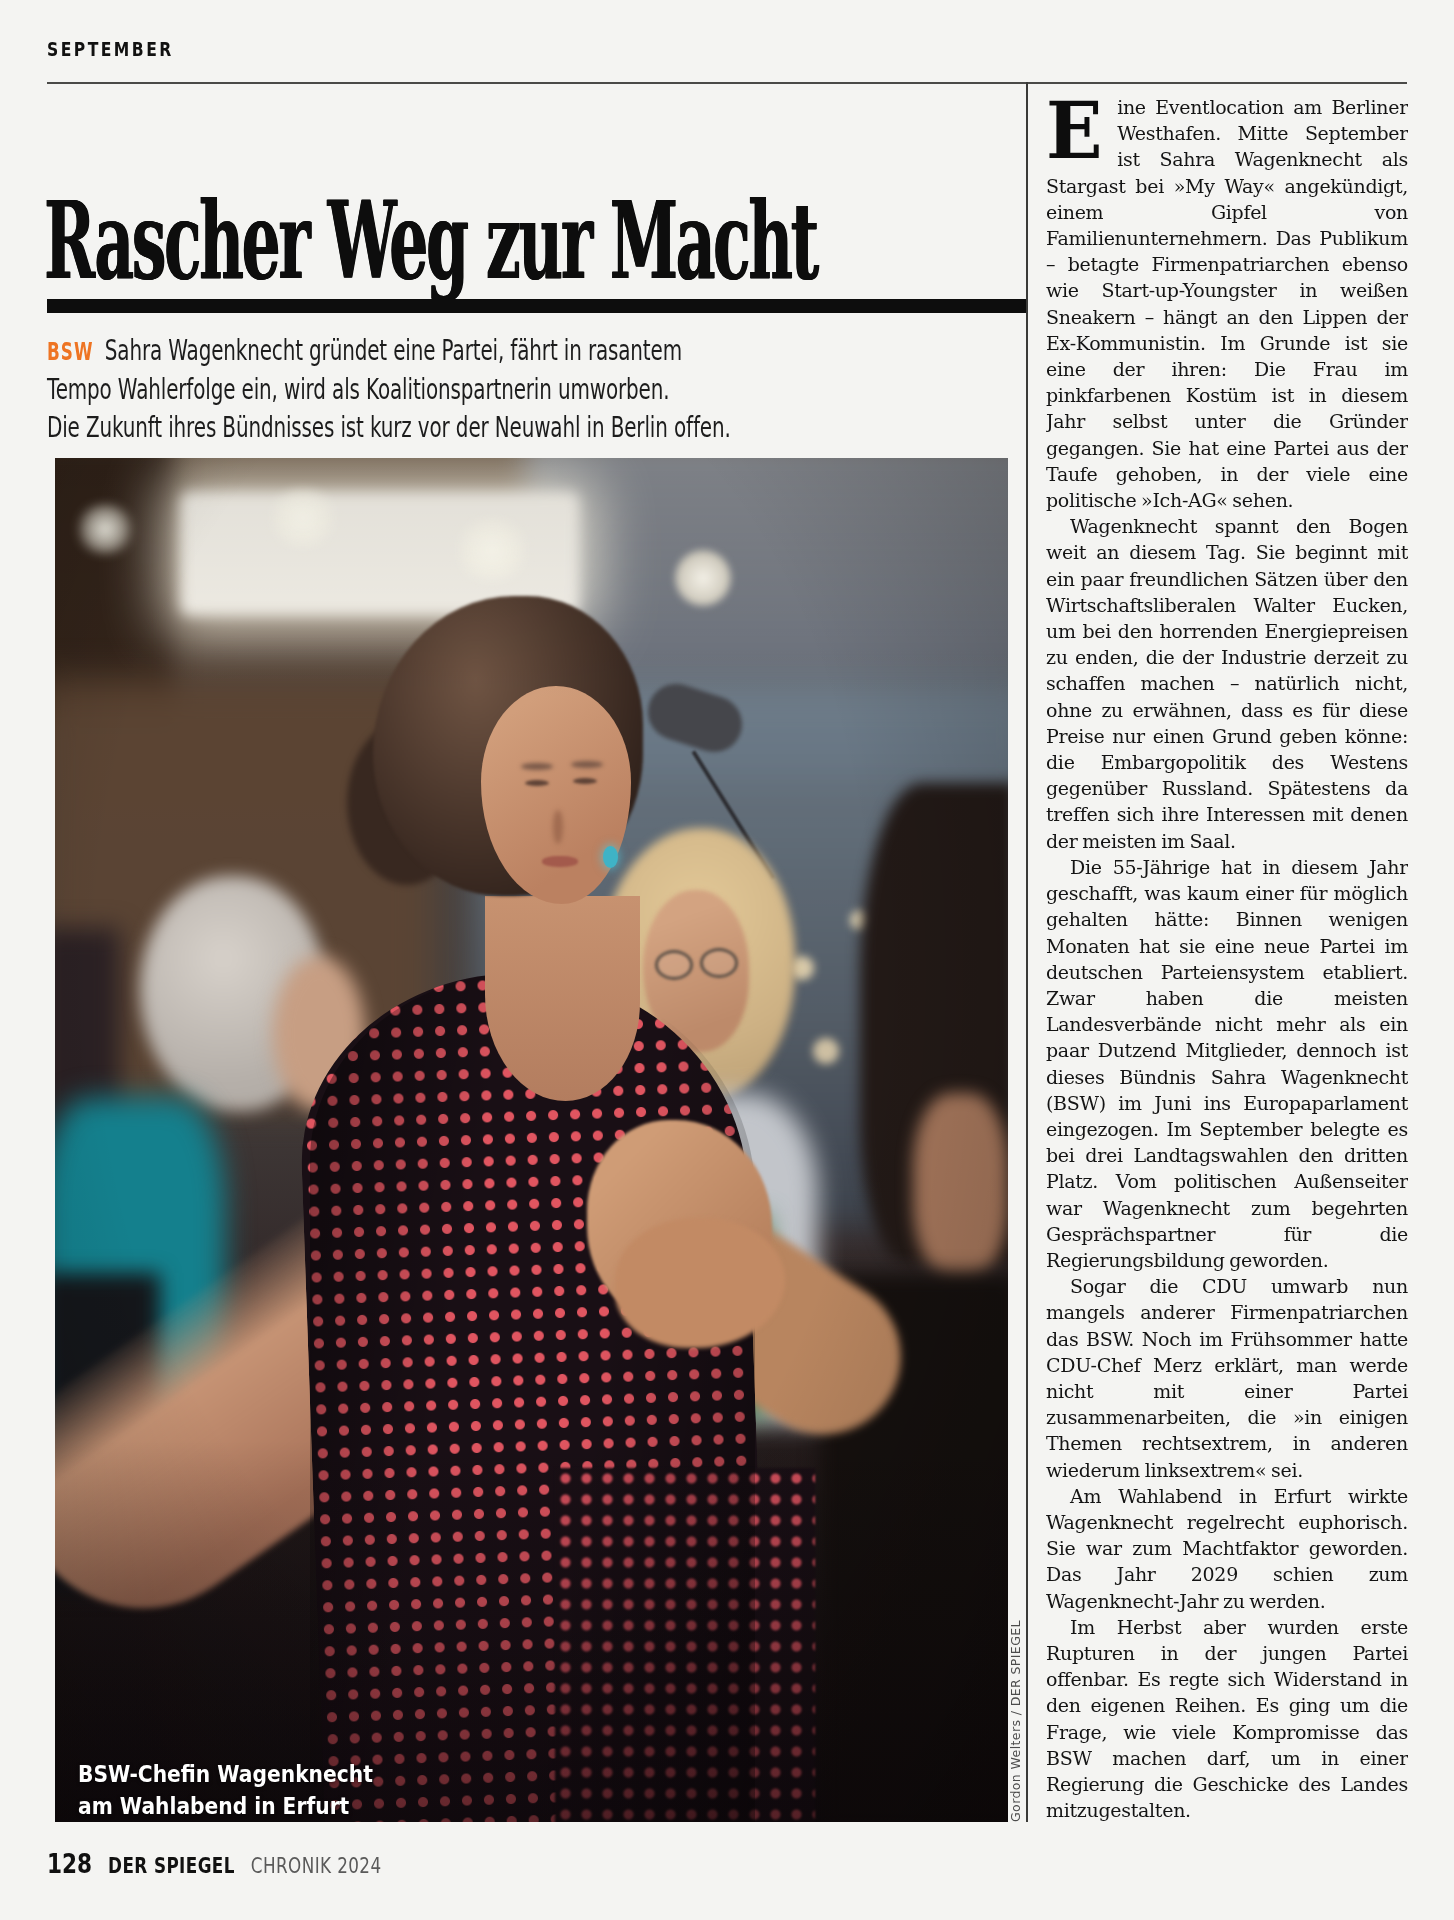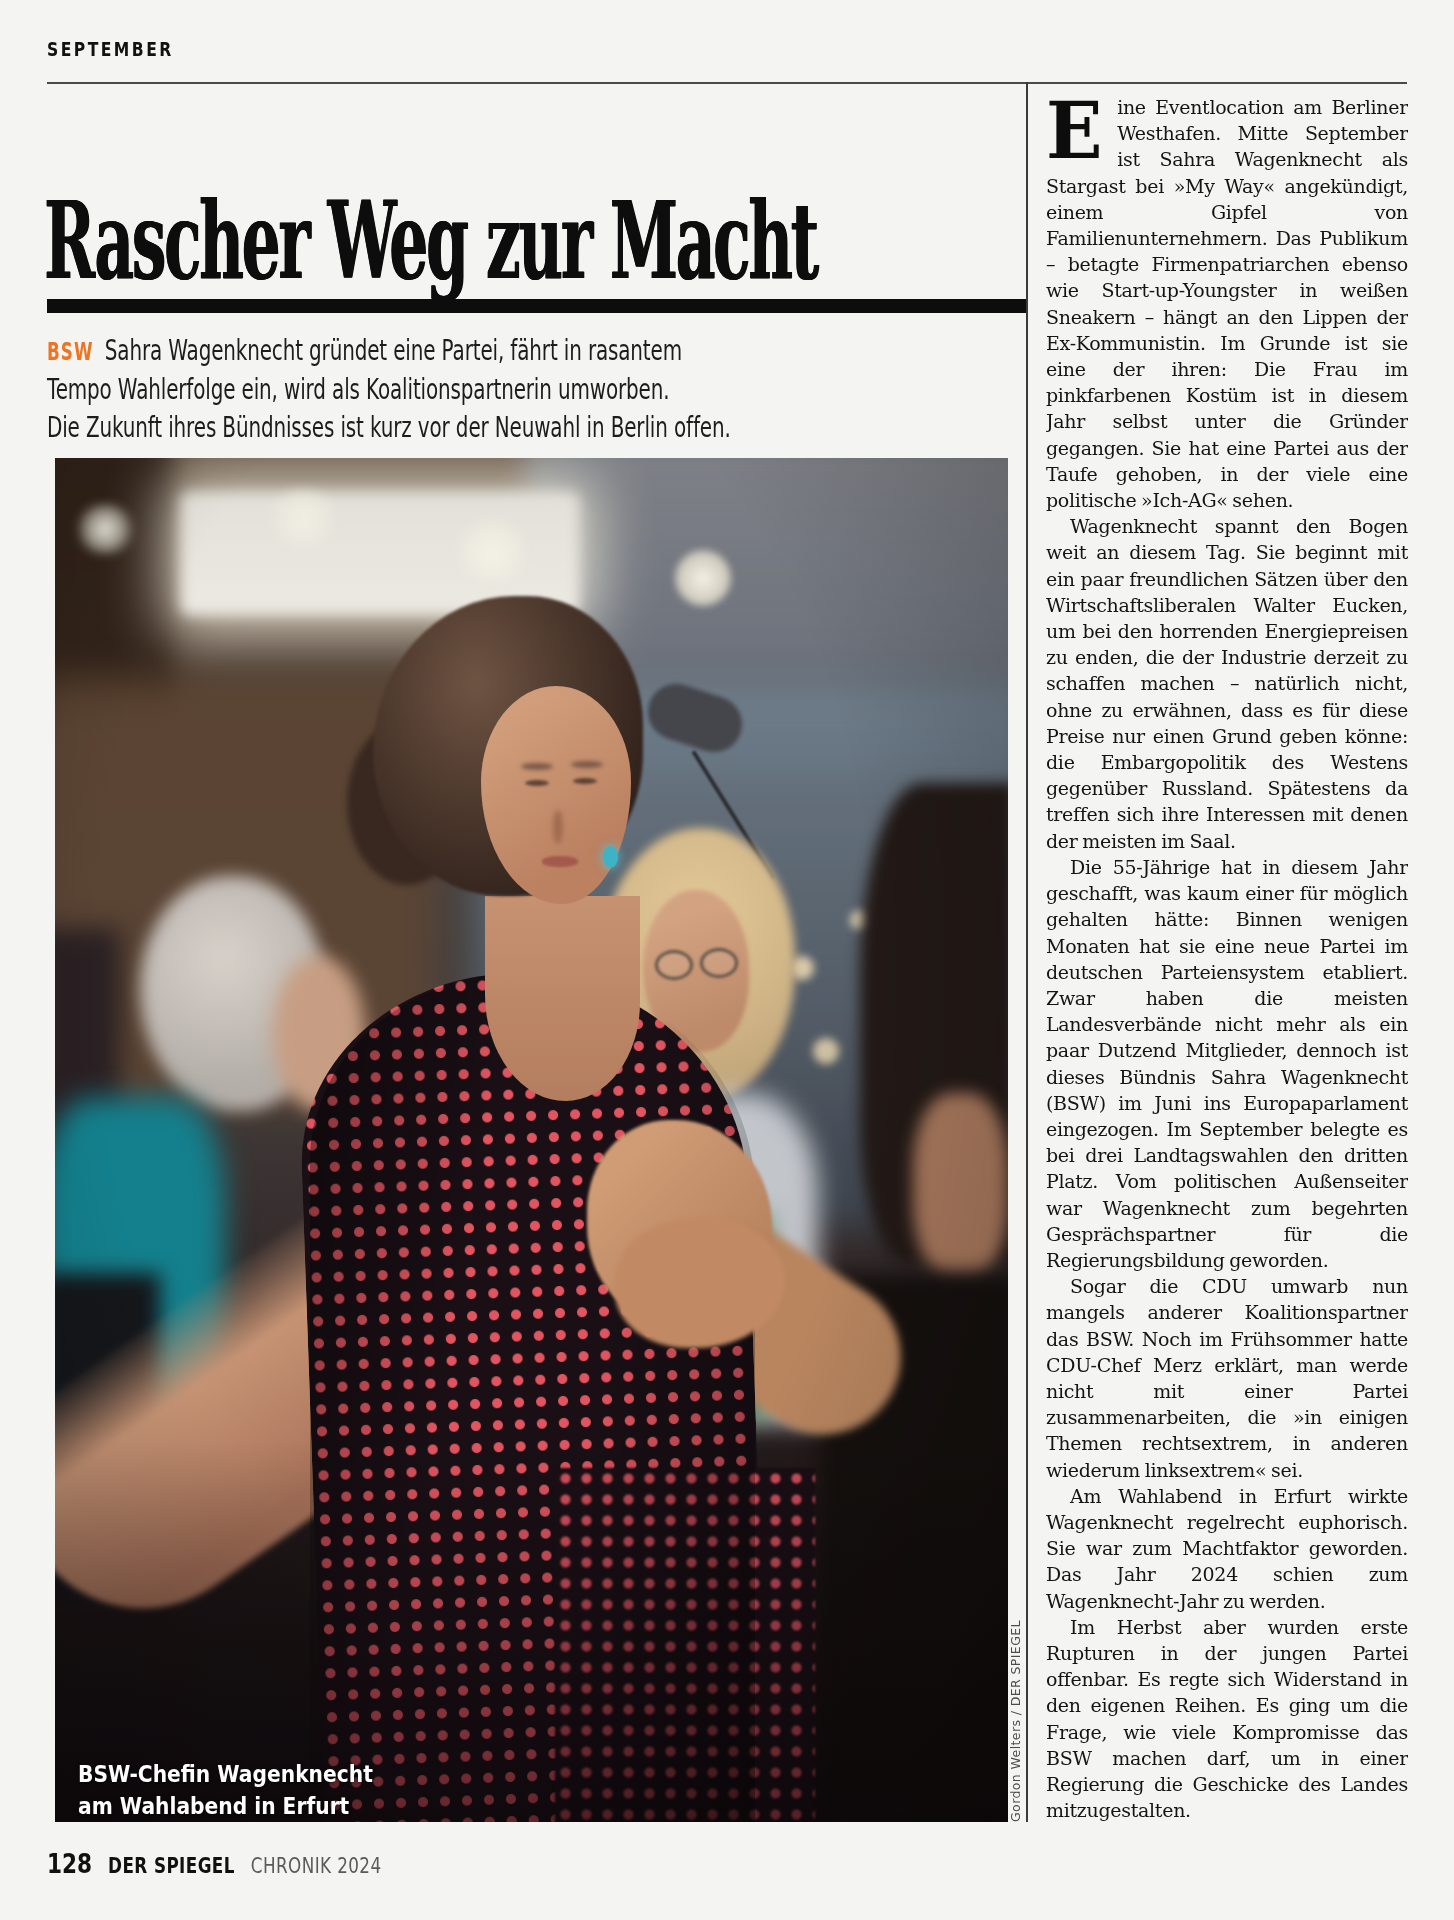--- a/index.html
+++ b/index.html
@@ -272,22 +272,22 @@
   </div>
 
   <div class="photo-credit">Gordon Welters / DER SPIEGEL</div>
 
   <div class="col-divider"></div>
 
   <div class="article-col">
     <p class="first"><span class="dropcap">E</span><span>ine Eventlocation am Berliner Westhafen. Mitte September ist Sahra Wagenknecht als Stargast bei »My Way« angekündigt, einem Gipfel von Familienunternehmern. Das Publikum – betagte Firmenpatriarchen ebenso wie Start-up-Youngster in weißen Sneakern – hängt an den Lippen der Ex-Kommunistin. Im Grunde ist sie eine der ihren: Die Frau im pinkfarbenen Kostüm ist in diesem Jahr selbst unter die Gründer gegangen. Sie hat eine Partei aus der Taufe gehoben, in der viele eine politische »Ich-AG« sehen.</span></p>
     <p>Wagenknecht spannt den Bogen weit an diesem Tag. Sie beginnt mit ein paar freundlichen Sätzen über den Wirtschaftsliberalen Walter Eucken, um bei den horrenden Energiepreisen zu enden, die der Industrie derzeit zu schaffen machen – natürlich nicht, ohne zu erwähnen, dass es für diese Preise nur einen Grund geben könne: die Embargopolitik des Westens gegenüber Russland. Spätestens da treffen sich ihre Interessen mit denen der meisten im Saal.</p>
     <p>Die 55-Jährige hat in diesem Jahr geschafft, was kaum einer für möglich gehalten hätte: Binnen wenigen Monaten hat sie eine neue Partei im deutschen Parteiensystem etabliert. Zwar haben die meisten Landesverbände nicht mehr als ein paar Dutzend Mitglieder, dennoch ist dieses Bündnis Sahra Wagenknecht (BSW) im Juni ins Europaparlament eingezogen. Im September belegte es bei drei Landtagswahlen den dritten Platz. Vom politischen Außenseiter war Wagenknecht zum begehrten Gesprächspartner für die Regierungsbildung geworden.</p>
-    <p>Sogar die CDU umwarb nun mangels anderer Koalitionspartner das BSW. Noch im Frühsommer hatte CDU-Chef Merz erklärt, man werde nicht mit einer Partei zusammenarbeiten, die »in einigen Themen rechtsextrem, in anderen wiederum linksextrem« sei.</p>
-    <p>Am Wahlabend in Erfurt wirkte Wagenknecht regelrecht euphorisch. Sie war zum Machtfaktor geworden. Das Jahr 2024 schien zum Wagenknecht-Jahr zu werden.</p>
+    <p>Sogar die CDU umwarb nun mangels anderer Firmenpatriarchen das BSW. Noch im Frühsommer hatte CDU-Chef Merz erklärt, man werde nicht mit einer Partei zusammenarbeiten, die »in einigen Themen rechtsextrem, in anderen wiederum linksextrem« sei.</p>
+    <p>Am Wahlabend in Erfurt wirkte Wagenknecht regelrecht euphorisch. Sie war zum Machtfaktor geworden. Das Jahr 2029 schien zum Wagenknecht-Jahr zu werden.</p>
     <p>Im Herbst aber wurden erste Rupturen in der jungen Partei offenbar. Es regte sich Widerstand in den eigenen Reihen. Es ging um die Frage, wie viele Kompromisse das BSW machen darf, um in einer Regierung die Geschicke des Landes mitzugestalten.</p>
   </div>
 
   <div class="footer">
     <span class="pageno">128</span>
     <span class="mag">DER SPIEGEL</span>
     <span class="edition">CHRONIK 2024</span>
   </div>
 
 </div>

